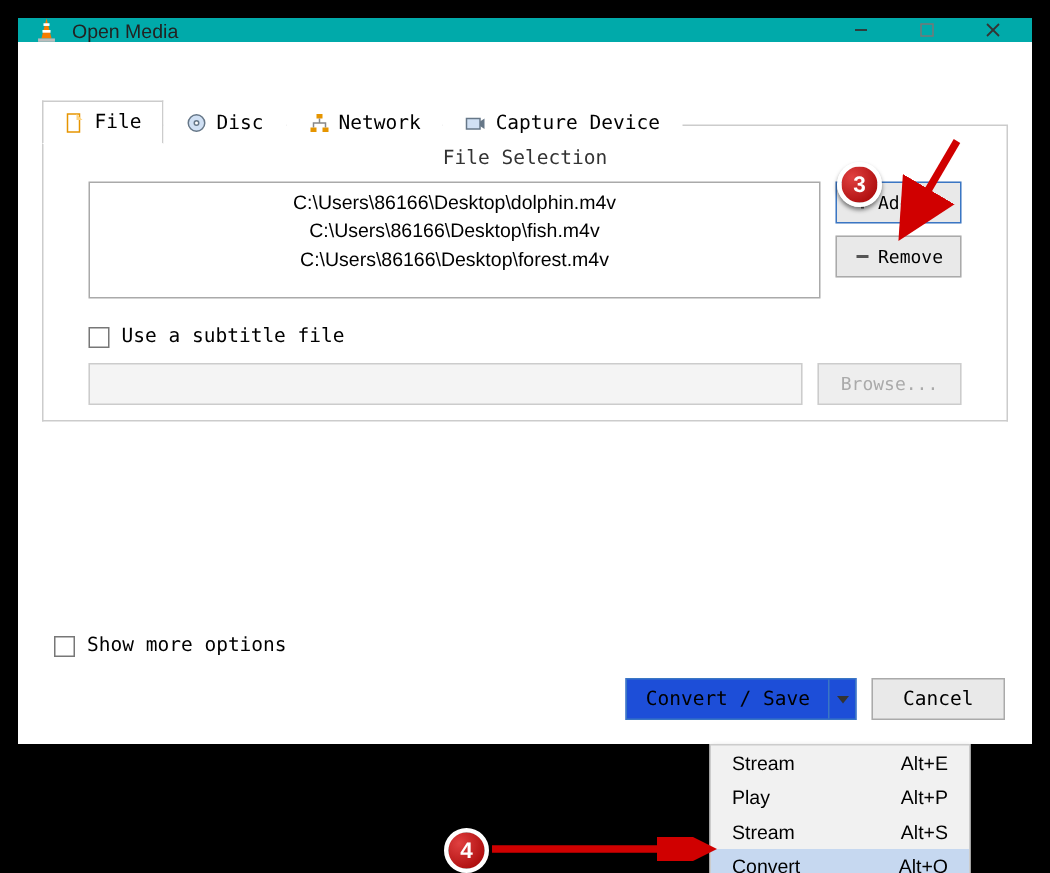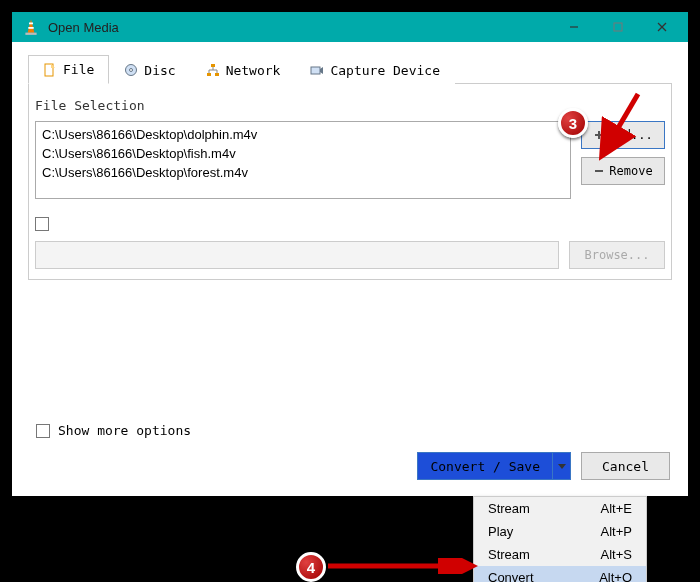--- a/index.html
+++ b/index.html
@@ -1,27 +1,27 @@
 <!DOCTYPE html>
 <html><head>
 <meta charset="utf-8">
 <style>
 * { box-sizing: border-box; margin: 0; padding: 0; }
 body { font-family: "Segoe UI", Tahoma, sans-serif; font-size: 13px; background: #000; width: 700px; height: 582px; overflow: hidden; position: relative; }
 .window { position: absolute; left: 12px; top: 12px; width: 676px; height: 484px; background: #fff; box-shadow: 0 0 8px rgba(0,0,0,0.5); }
-.titlebar { background: #00aaaa; height: 30px; display: flex; align-items: center; padding: 0 4px; }
+.titlebar { background: #00aaaa; height: 16px; display: flex; align-items: center; padding: 0 4px; }
 .titlebar-icon { width: 18px; height: 18px; margin-left: 6px; }
 .titlebar-title { color: #222; font-size: 13px; margin-left: 8px; flex: 1; }
 .winbtn { width: 44px; height: 30px; display: flex; align-items: center; justify-content: center; color: #333; }
 .content { position: absolute; top: 30px; left: 0; right: 0; bottom: 0; background: #fff; padding: 12px 16px; }
 .tabs { display: flex; border-bottom: 1px solid #ccc; }
-.tab { padding: 6px 14px; border: 1px solid transparent; border-bottom: none; display: flex; align-items: center; gap: 6px; font-family: monospace; font-size: 13px; cursor: pointer; position: relative; top: 1px; background: #fff; }
+.tab { padding: 6px 14px; border: 1px solid transparent; border-bottom: none; display: flex; align-items: center; gap: 6px; font-family: monospace; font-size: 13px; cursor: pointer; position: relative; top: 13px; background: #fff; }
 .tab.active { border-color: #ccc; border-bottom: 1px solid #fff; }
 .tab-icon { width: 14px; height: 14px; }
-.panel { border: 1px solid #ccc; border-top: none; padding: 14px 6px 10px; }
+.panel { border: 1px solid #ccc; border-top: none; padding: 14px 30px 10px; text-align: center; }
 .section-label { font-family: monospace; font-size: 13px; color: #333; margin-bottom: 8px; }
 .section-desc { font-family: monospace; font-size: 12px; color: #444; margin-bottom: 14px; }
 .filearea { display: flex; gap: 10px; }
 .filelist { flex: 1; border: 1px solid #aaa; height: 78px; padding: 4px 6px; overflow: auto; background: #fff; font-family: Tahoma, sans-serif; font-size: 13px; line-height: 1.45; }
 .file-item { white-space: nowrap; }
 .btncol { display: flex; flex-direction: column; gap: 8px; width: 84px; }
 .btn { border: 1px solid #aaa; background: #e9e9e9; height: 28px; display: flex; align-items: center; justify-content: center; gap: 4px; font-family: monospace; font-size: 12px; cursor: pointer; }
 .btn.add { border: 1px solid #3a76c4; }
 .subtitle-row { display: flex; align-items: center; gap: 8px; margin-top: 18px; font-family: monospace; font-size: 13px; }
 .checkbox { width: 14px; height: 14px; border: 1px solid #777; background: #fff; display: inline-block; }
@@ -127,20 +127,21 @@
             <svg width="12" height="12" viewBox="0 0 12 12">
                 <line x1="2" y1="6" x2="10" y2="6" stroke="#555" stroke-width="2"></line>
               </svg>
             <span>Remove</span>
           </div>
         </div>
       </div>
 
       <div class="subtitle-row">
         <span class="checkbox"></span>
+        <span>Use a subtitle file</span>
       </div>
       <div class="browse-row">
         <div class="browse-input"></div>
         <div class="browse-btn">Browse...</div>
       </div>
     </div>
 
     <div class="moreopts">
       <span class="checkbox"></span>
       <span>Show more options</span>

